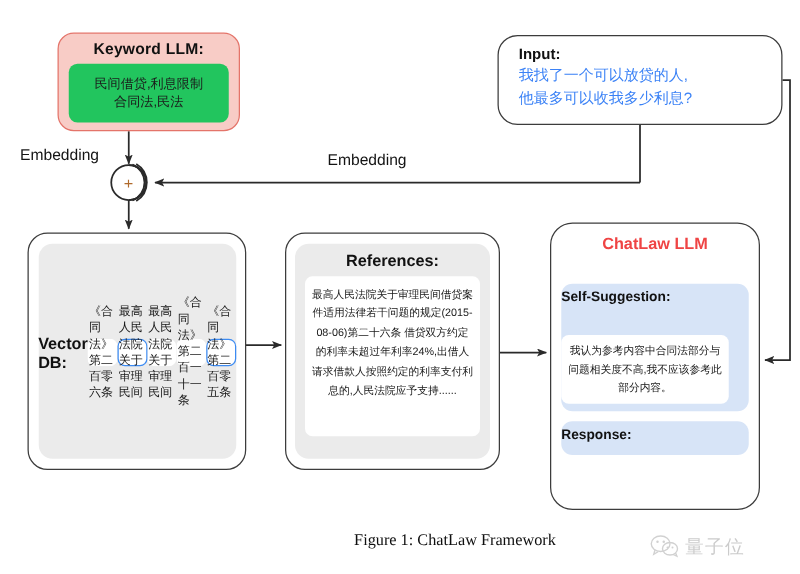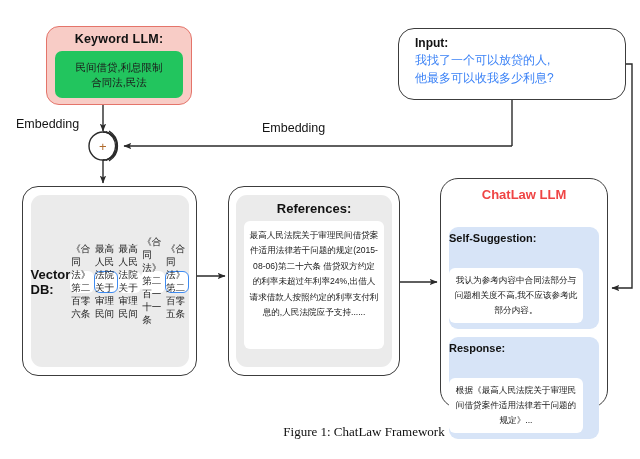--- a/index.html
+++ b/index.html
@@ -195,20 +195,32 @@
   <div class="node cl-outer">
     <div class="cl-title">ChatLaw LLM</div>
 
     <div class="cl-card">
       <div class="cl-card-title">Self-Suggestion:</div>
       <div class="cl-card-body">我认为参考内容中合同法部分与问题相关度不高,我不应该参考此部分内容。</div>
     </div>
 
     <div class="cl-card">
       <div class="cl-card-title">Response:</div>
-      <div class="cl-card-body">根据《最高人民法院关于审理民间借贷案件适用法律若干问题的规定》...</div>
     </div>
   </div>
 
   <div class="caption">Figure 1: ChatLaw Framework</div>
 
+  <div class="watermark">
+    <svg width="24" height="20" viewBox="0 0 24 20">
+      <ellipse cx="8.5" cy="8" rx="7.5" ry="6.2" fill="none" stroke="#9a9a9a" stroke-width="1.1"></ellipse>
+      <path d="M4,13 L3,16.5 L6.5,14.4" fill="none" stroke="#9a9a9a" stroke-width="1.1"></path>
+      <circle cx="6" cy="6.4" r="1" fill="#9a9a9a"></circle>
+      <circle cx="11" cy="6.4" r="1" fill="#9a9a9a"></circle>
+      <ellipse cx="16" cy="12" rx="6" ry="5" fill="none" stroke="#9a9a9a" stroke-width="1.1"></ellipse>
+      <path d="M20.5,15.5 L21.5,18 L18.5,16.6" fill="none" stroke="#9a9a9a" stroke-width="1.1"></path>
+      <circle cx="14" cy="11" r=".8" fill="#9a9a9a"></circle>
+      <circle cx="18" cy="11" r=".8" fill="#9a9a9a"></circle>
+    </svg>
+    <span class="wm-text">量子位</span>
+  </div>
 
 </div>
 
 </body></html>

